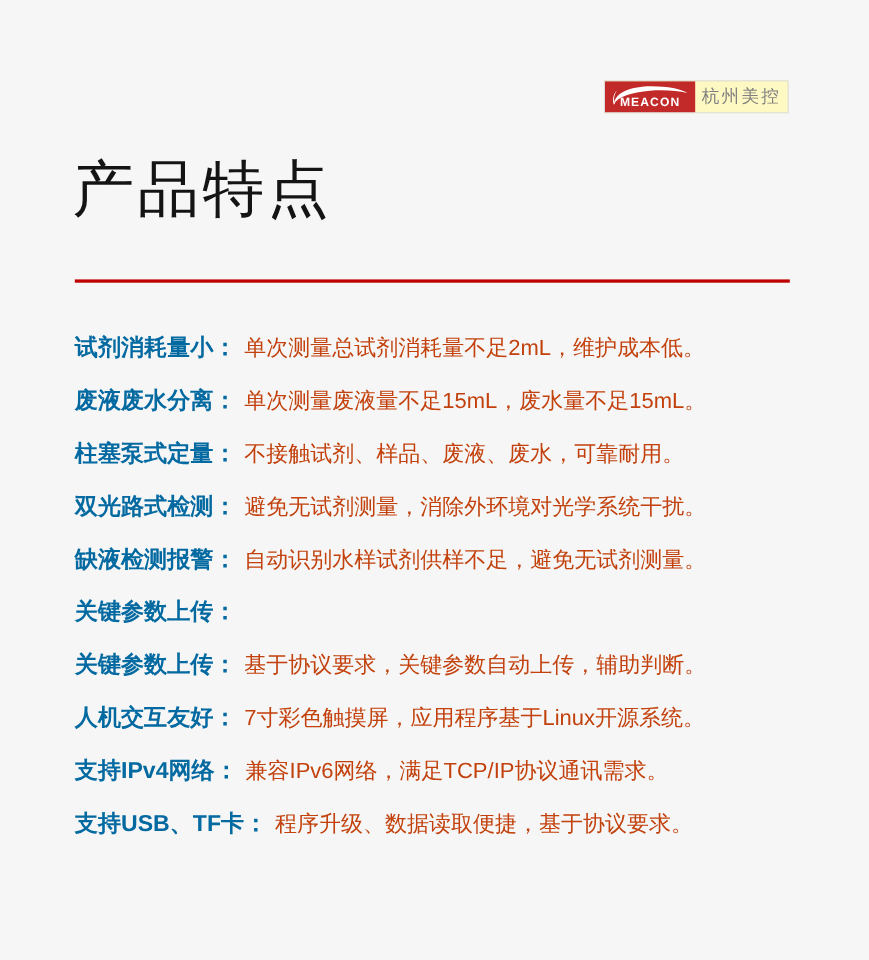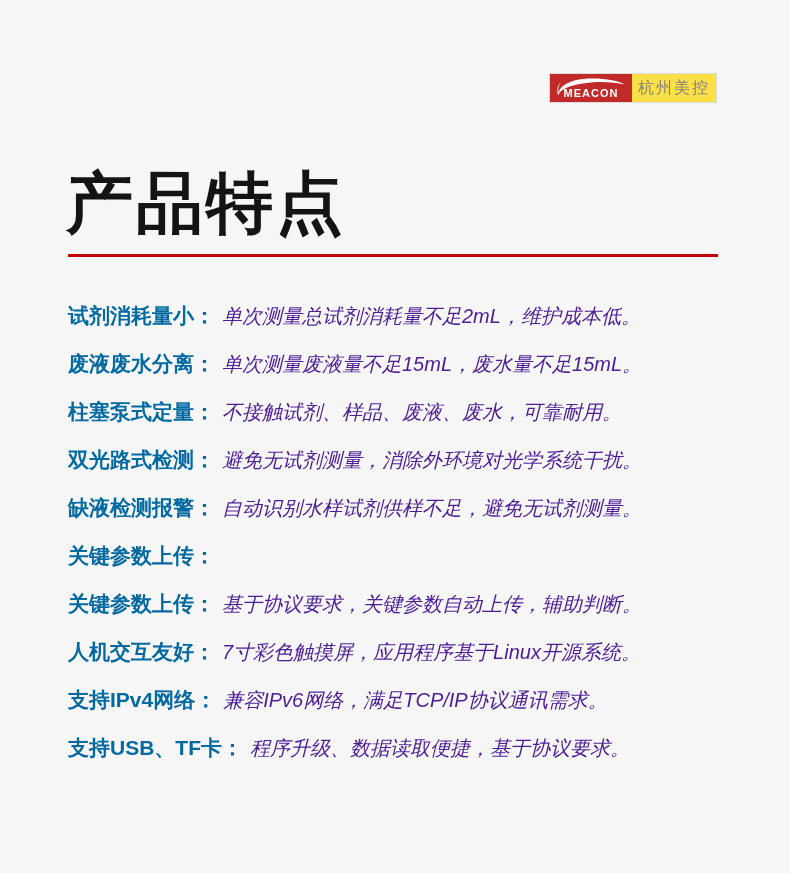--- a/index.html
+++ b/index.html
@@ -16,21 +16,21 @@
 
   
   .logo {
     position: absolute;
     top: 73px;
     right: 73px;
     height: 30px;
     display: flex;
     align-items: stretch;
     border: 1px solid #dcdcdc;
-    background: #fde047;
+    background: #fef9c3;
   }
   .logo-red {
     position: relative;
     width: 82px;
     background: #c12a28;
     overflow: hidden;
   }
   .logo-swoosh {
     position: absolute;
     left: 0; top: 0;
@@ -54,24 +54,24 @@
     justify-content: center;
     color: #7f7f7f;
     font-size: 16px;
     letter-spacing: 2px;
     padding-left: 0;
   }
 
   
   .title {
     position: absolute;
-    top: 164px;
+    top: 140px;
     left: 66px;
-    font-size: 67px;
-    font-weight: 700;
+    font-size: 56px;
+    font-weight: 400;
     letter-spacing: 3px;
     color: #141414;
     line-height: 1.15;
     white-space: nowrap;
   }
   .divider {
     position: absolute;
     top: 254px;
     left: 68px;
     width: 650px;
@@ -92,25 +92,24 @@
     align-items: center;
     white-space: nowrap;
   }
   .label {
     color: #0369a1;
     font-size: 21px;
     font-weight: bold;
     flex: 0 0 auto;
   }
   .desc {
-    color: #4c1d95;
+    color: #c2410c;
     font-size: 20px;
     margin-left: 7px;
     flex: 0 0 auto;
-    font-style: italic;
   }
 </style>
 </head>
 <body>
 
 <div class="page">
 
   <div class="logo">
     <div class="logo-red">
       <svg class="logo-swoosh" viewBox="0 0 82 28" xmlns="http://www.w3.org/2000/svg" aria-hidden="true">

